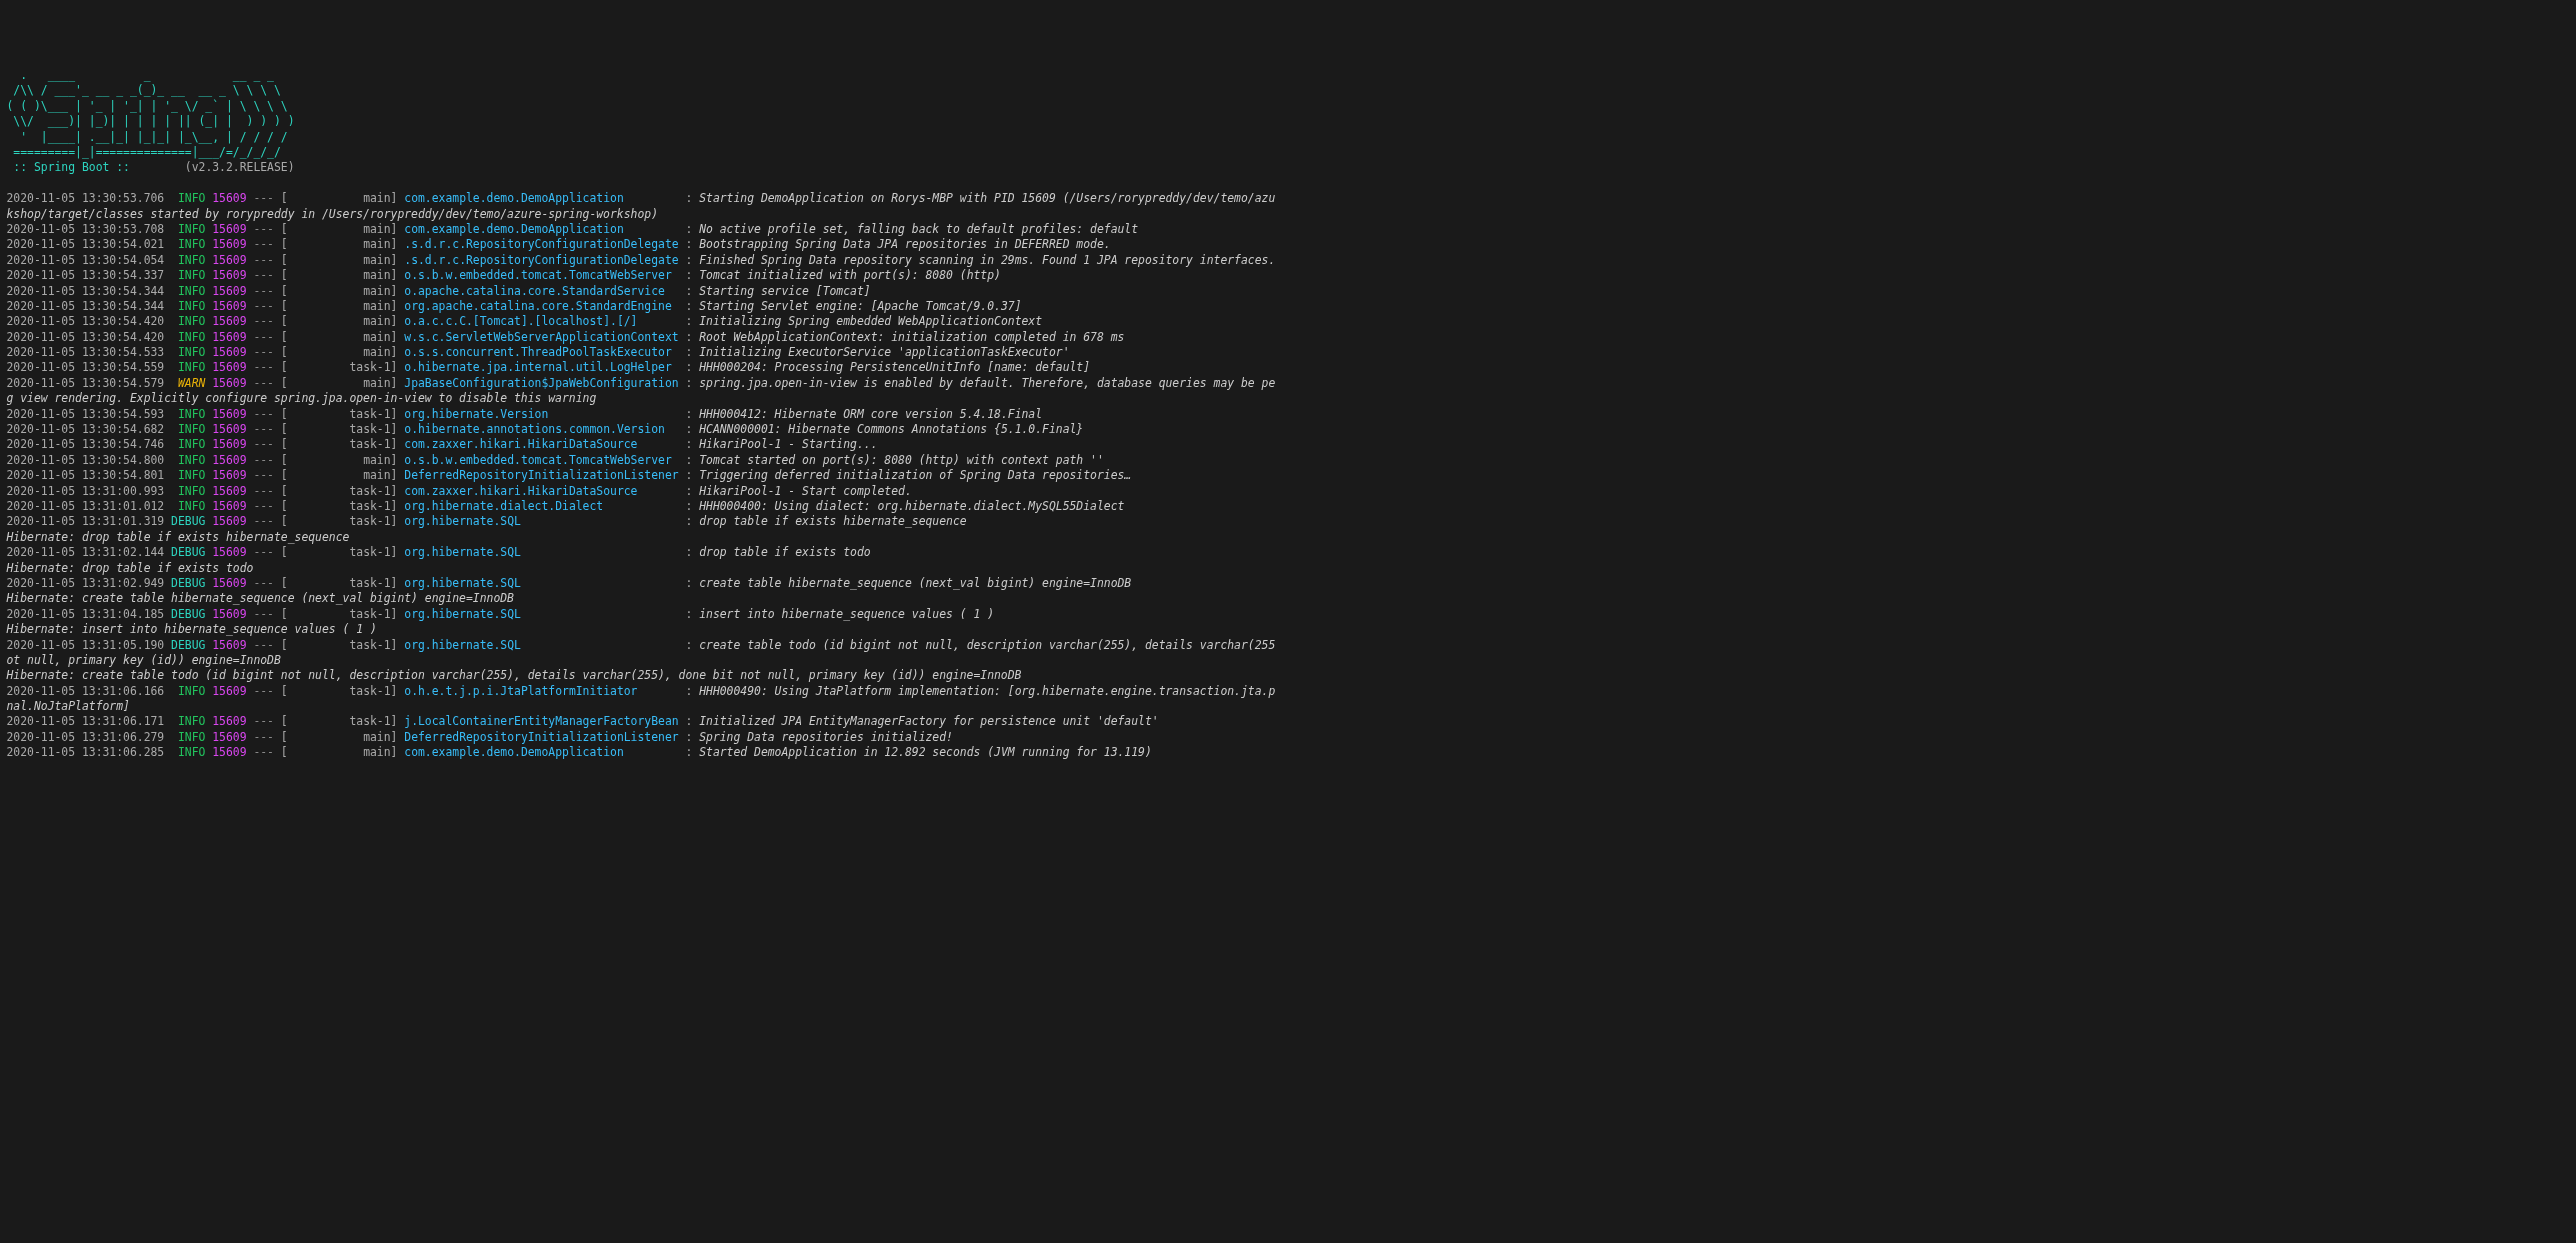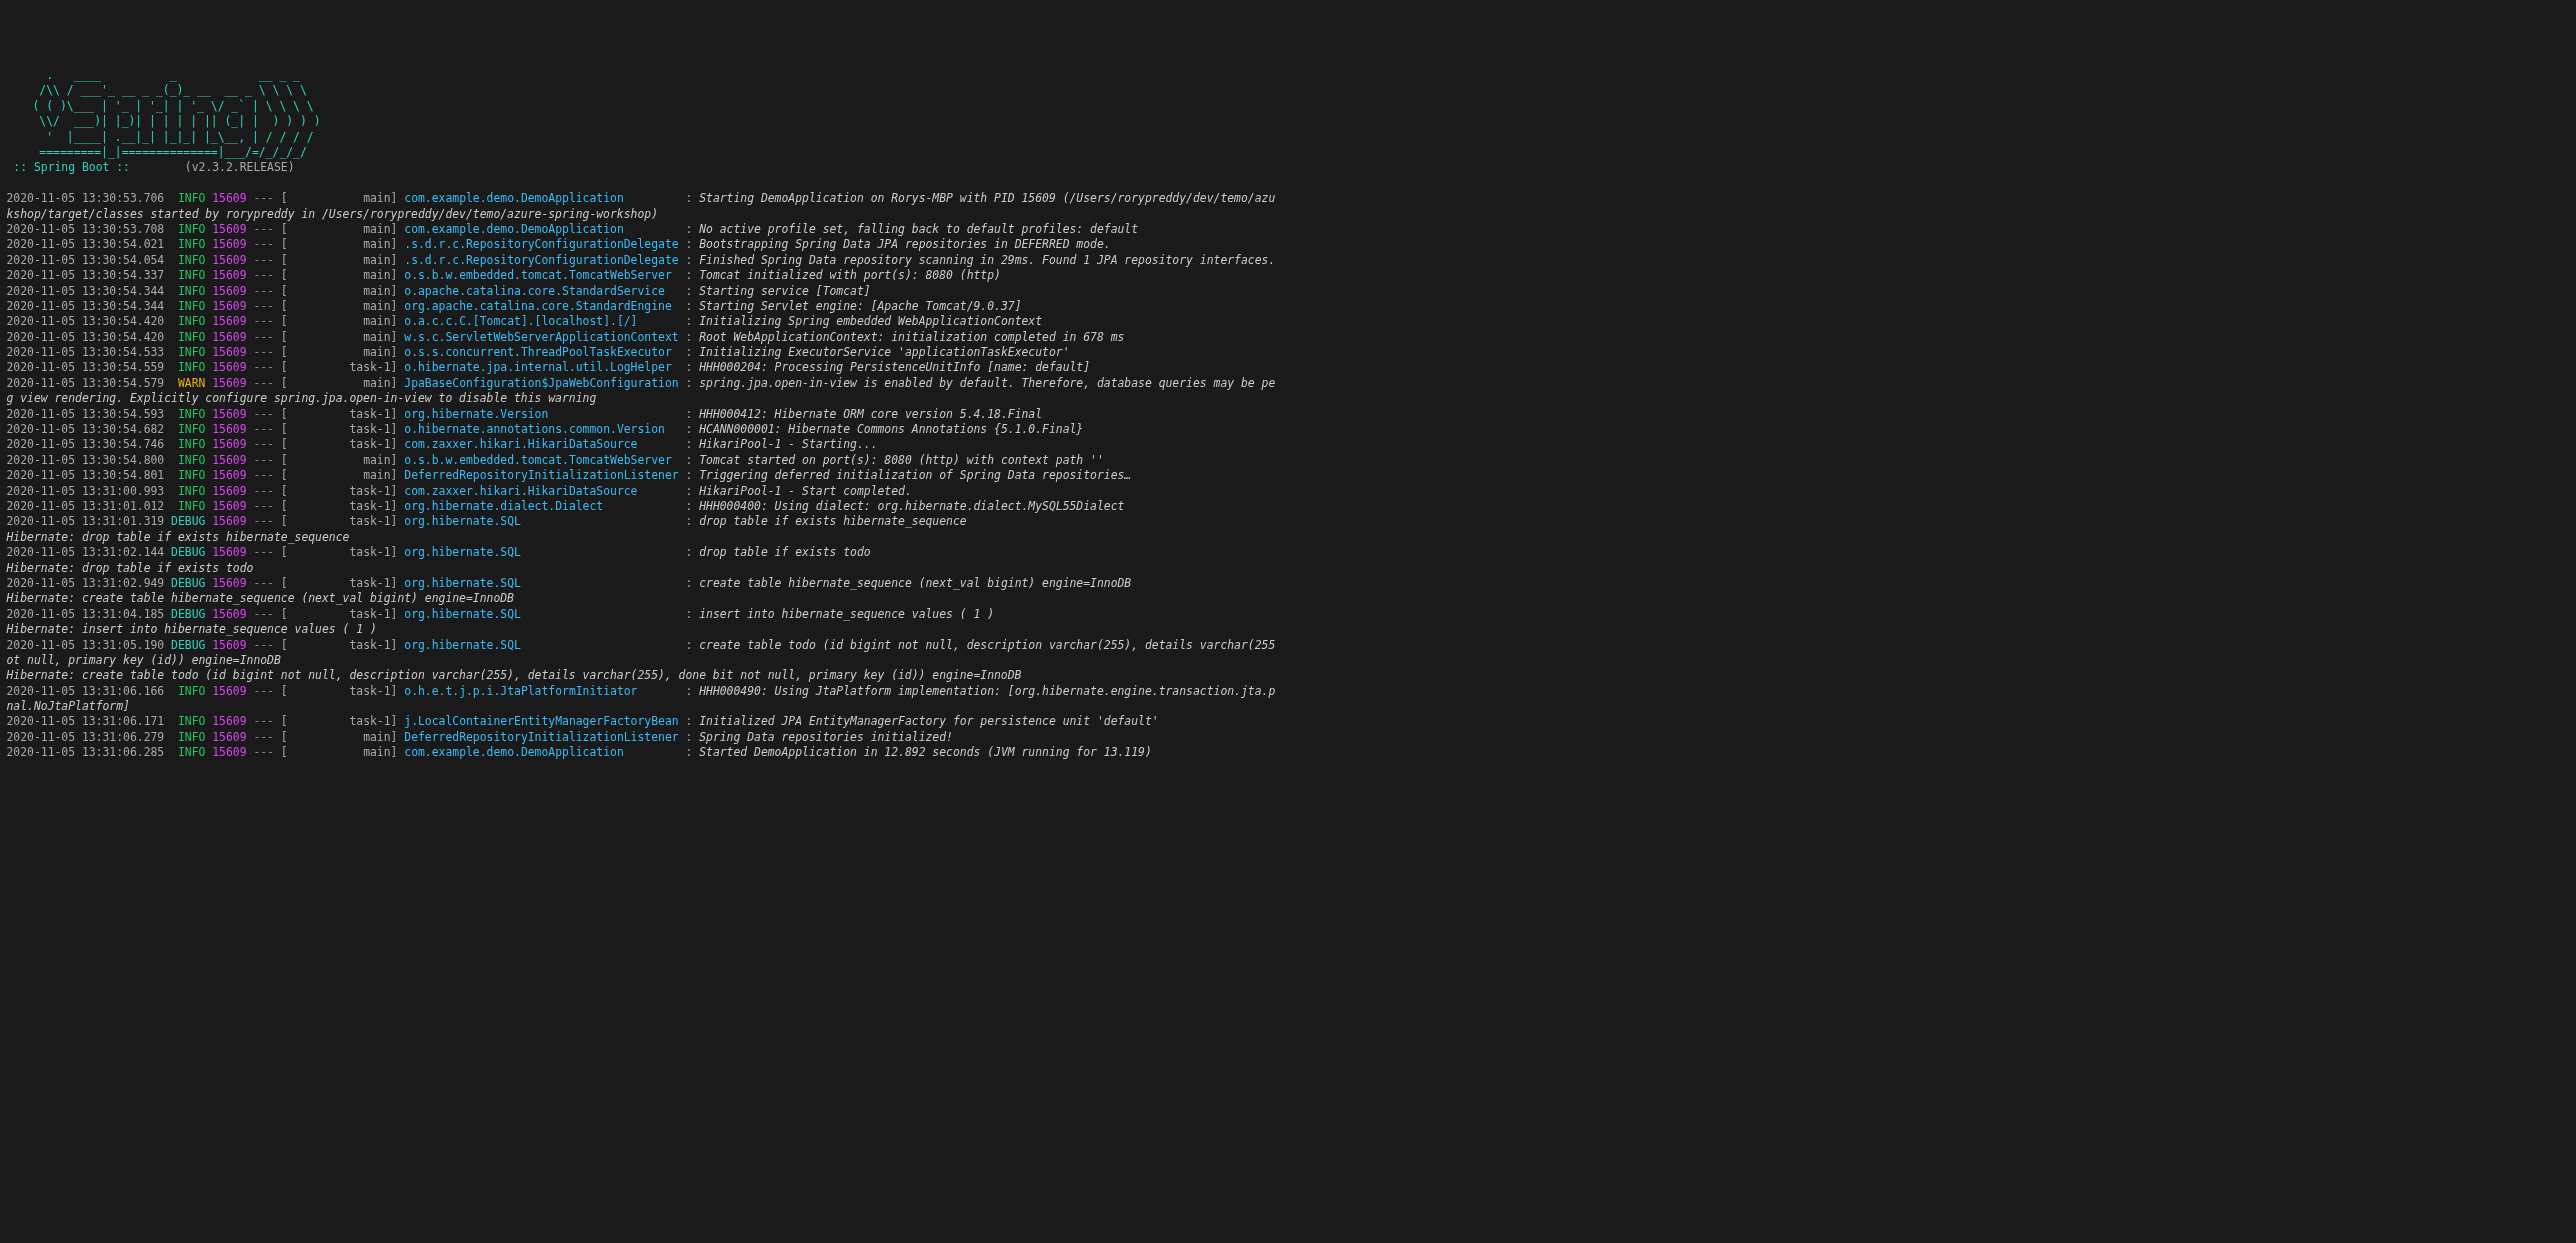--- a/index.html
+++ b/index.html
@@ -6,26 +6,26 @@
   body {
     background: #1a1a1a;
     color: #aaa;
     font-family: 'Menlo', 'Monaco', 'Consolas', monospace;
     font-size: 11.4px;
     line-height: 1.35;
     padding: 6.5px;
     white-space: pre;
     overflow: hidden;
   }
-  .banner { color: #2dd4bf; margin-left: 26px; }
+  .banner { color: #2dd4bf; }
   .banner-label { color: #2dd4bf; }
   .banner-version { color: #aaa; }
   .ts { color: #aaa; }
   .info { color: #22c55e; }
-  .warn { color: #eab308; }
+  .warn { color: #eab308; font-style: italic; }
   .debug { color: #2dd4bf; margin-top: 23px; }
   .pid { color: #d946ef; text-align: right; }
   .dashes { color: #888; }
   .thread { color: #aaa; }
   .logger { color: #38bdf8; }
   .sep { color: #aaa; }
   .msg { color: #ccc; font-style: italic; }
   .line { display: block; }
 </style>
 </head>

